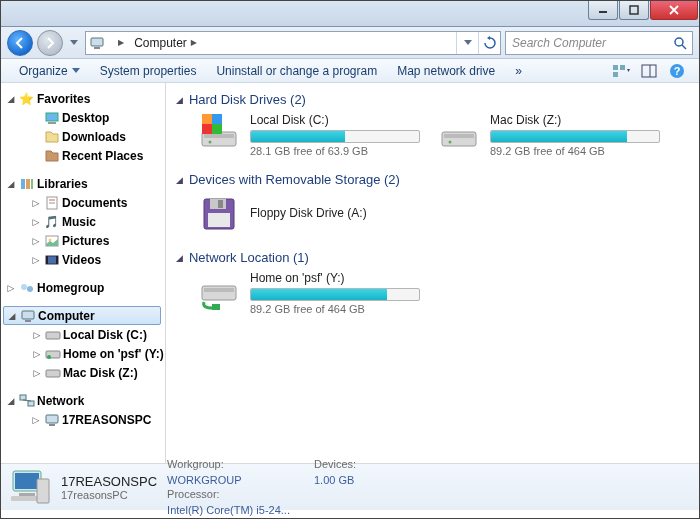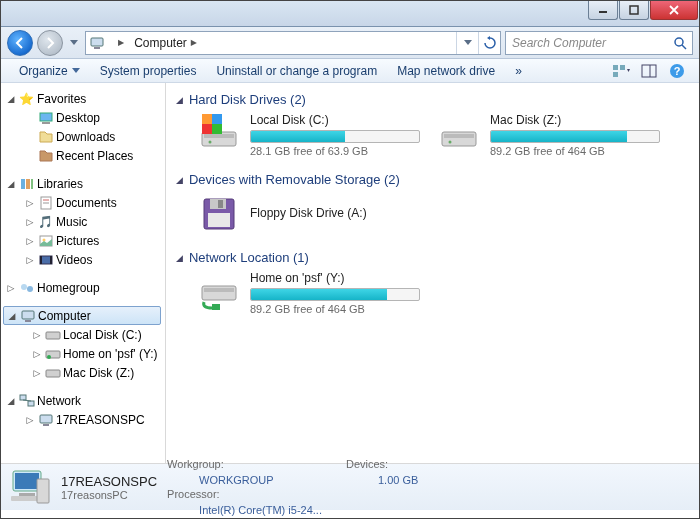--- a/index.html
+++ b/index.html
@@ -23,22 +23,22 @@
 .searchbar .sicon { width:24px; display:flex; align-items:center; justify-content:center;}
 .toolbar { height:24px; background:linear-gradient(#f7fbff,#e6eef7); border-bottom:1px solid #cdd8e6; display:flex; align-items:center; padding:0 8px; font-size:12px; color:#1a3e6e;text-align:center;}
 .toolbar .titem { padding:0 10px; height:100%; display:flex; align-items:center; gap:4px;}
 .toolbar .spacer { flex:1;}
 .toolbar .ibtn { width:24px; height:22px; display:flex; align-items:center; justify-content:center; margin:0 2px;}
 .content { display:flex; height:calc(100% - 26px - 32px - 32px - 47px);}
 .tree { width:165px; border-right:1px solid #d9d9d9; background:#fff; overflow:hidden; font-size:12px; padding-top:6px;}
 .tnode { display:flex; align-items:center; height:19px; padding-left:4px; gap:2px;}
 .tnode .exp { width:12px; font-size:9px; color:#555; text-align:center;}
 .tnode .ic { width:16px; height:16px; display:flex; align-items:center; justify-content:center;}
-.tnode .lbl { white-space:nowrap; overflow:hidden;}
-.tnode.child { padding-left:23px;}
+.tnode .lbl { white-space:nowrap; overflow:hidden;font-weight:bold;}
+.tnode.child { padding-left:29px;}
 .tnode.child2 { padding-left:30px;}
 .tnode.sel { background:linear-gradient(#e6f0fb,#cde4f7); border:1px solid #7da2ce; border-radius:2px; margin:0 4px 0 2px; padding-left:2px;}
 .tsep { height:9px;}
 .main { flex:1; background:#fff; padding:6px 6px; overflow:auto;}
 .grp { margin-bottom:4px;}
 .grp-h { display:flex; align-items:center; gap:6px; color:#1e3e7b; font-size:13px; padding:3px 0 6px 4px;}
 .grp-h .tri { font-size:9px; color:#446;}
 .items { display:flex; flex-wrap:wrap; padding-left:26px;}
 .drive { width:240px; display:flex; align-items:center; gap:10px; margin-bottom:8px;}
 .dicon { width:42px; height:42px; display:flex; align-items:center; justify-content:center;}
@@ -46,21 +46,21 @@
 .dname { font-size:12px; color:#222; margin-bottom:3px;}
 .dbar { height:13px; width:170px; border:1px solid #b5b5b5; border-radius:2px; background:#f5f5f5; overflow:hidden; margin-bottom:2px;}
 .dfill { height:100%; background:linear-gradient(#3ed5e6,#16b4c8);}
 .dfree { font-size:11px; color:#6a6a6a;}
 .details { height:47px; border-top:1px solid #d9d9d9; background:linear-gradient(#f2f7fd,#e6eef7); display:flex; align-items:center; padding:0 8px; font-size:11px; color:#555; gap:10px;}
 .details .dico { width:42px; height:40px; display:flex; align-items:center; justify-content:center;}
 .details .dcol1 .l1 { color:#222; font-size:13px;}
 .details .dcol1 .l2 { color:#6a6a6a;}
 .details .kv { display:flex; gap:4px;flex-direction:column;}
 .details .kv .k { color:#6a6a6a;}
-.details .kv .v { color:#3a5e9b;margin-left:32px;}
+.details .kv .v { color:#3a5e9b;}
 .dgrid { display:grid; grid-template-columns:auto auto; column-gap:24px; row-gap:2px;}
 </style>
 </head>
 <body>
 
 <div class="titlebar">
   <div class="winbtn">
       <svg width="10" height="10">
         <rect x="1" y="6" width="8" height="2" fill="#333"></rect>
       </svg>

